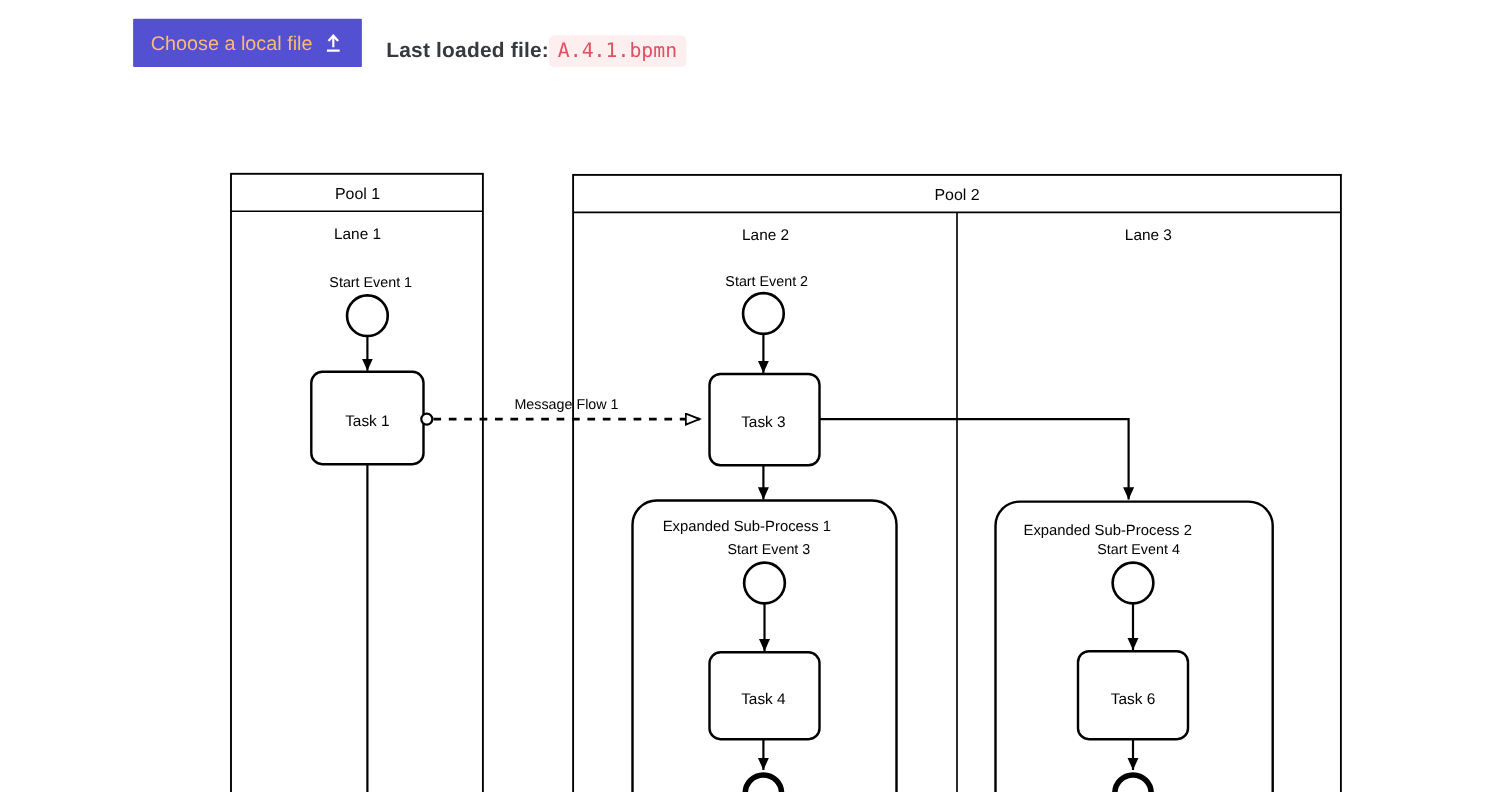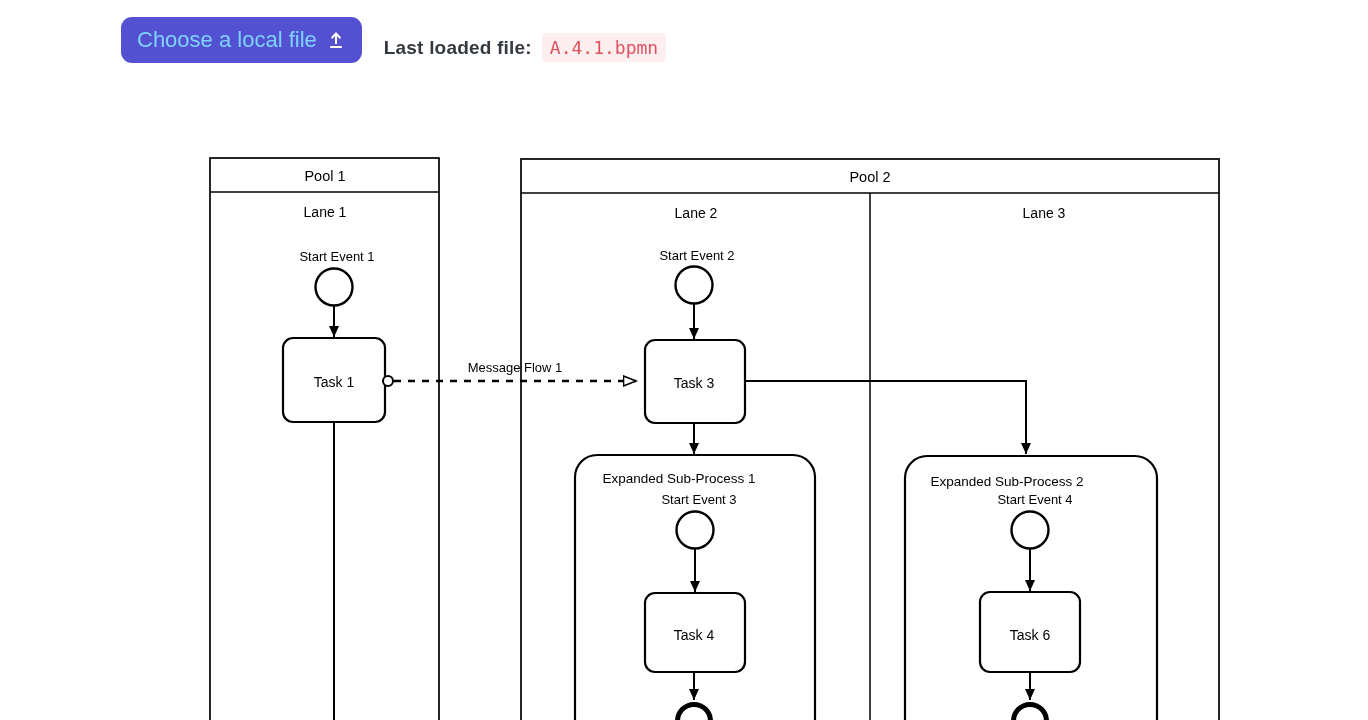--- a/index.html
+++ b/index.html
@@ -21,34 +21,33 @@
     display: flex;
     align-items: center;
     gap: 22px;
     z-index: 2;
   }
   .upload-btn {
     display: inline-flex;
     align-items: center;
     gap: 9px;
     background: #5450d2;
-    color: #7dd3fc;
-    font-size: 22px;
+    color: #fdba74;
+    font-size: 18px;
     line-height: 1;
     padding: 12px 16px;
-    border-radius: 11px;
+    border-radius: 1px;
     border: none;
     cursor: pointer;
     font-family: "Liberation Sans", sans-serif;
   }
   .upload-btn svg { display: block; }
   .loaded-wrap {
     display: flex;
     align-items: center;
-    gap: 10px;
     margin-top: 15px;
   }
   .loaded-label {
     font-weight: bold;
     font-size: 19px;
     color: #343a40;
     letter-spacing: 0.2px;
   }
   .file-badge {
     font-family: "DejaVu Sans Mono", "Liberation Mono", monospace;

